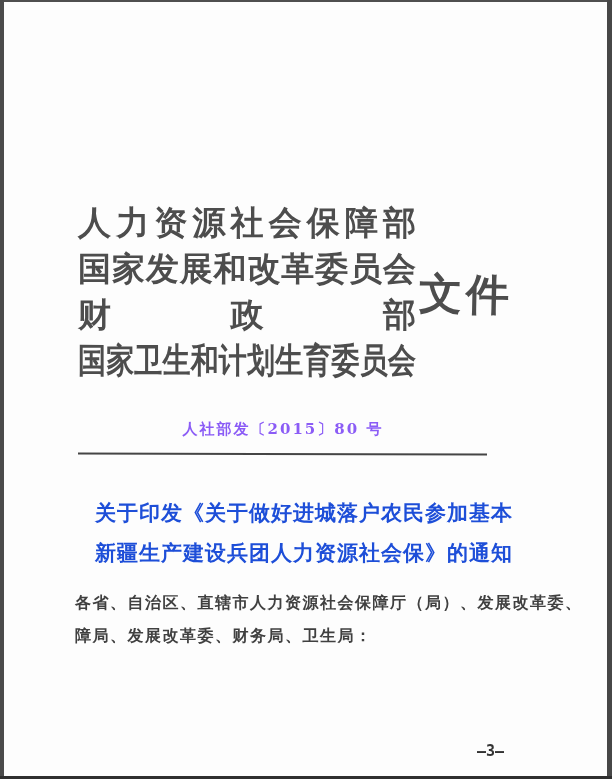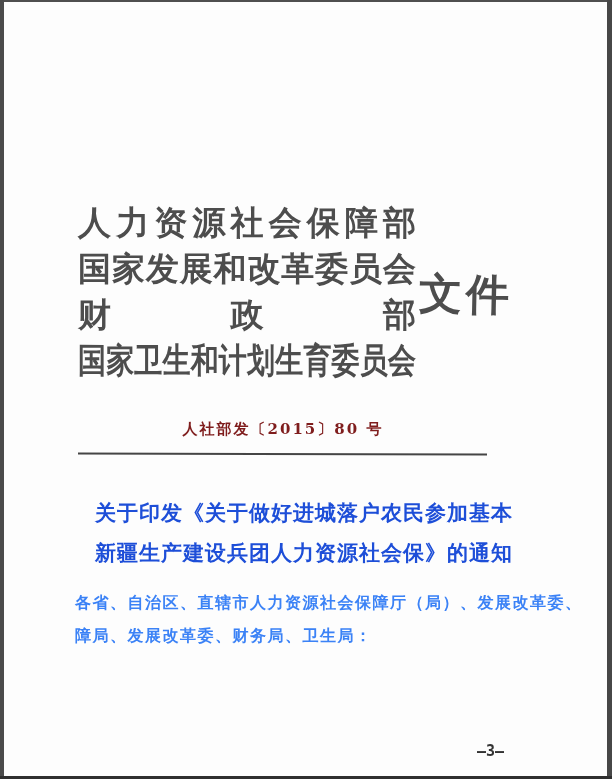--- a/index.html
+++ b/index.html
@@ -31,38 +31,38 @@
 
   .doc-type {
     position: absolute; left: 419px; top: 266px;
     font-size: 43px; font-weight: bold; color: #4d4d4d;
     letter-spacing: 4px; transform: rotate(1.2deg); white-space: nowrap;
   }
 
   .doc-number {
     position: absolute; left: 0; top: 420px; width: 566px;
     text-align: center;
-    font-size: 15px; font-weight: bold; color: #7f1d1d; letter-spacing: 2px;
+    font-size: 15px; font-weight: bold; color: #8b5cf6; letter-spacing: 2px;
     white-space: nowrap;
   }
 
   .header-rule {
     position: absolute; left: 78px; top: 453px; width: 409px; height: 2px;
     background: #454545; transform: rotate(0.15deg);
   }
 
   .doc-title {
     position: absolute; left: 58px; top: 493px; width: 492px;
     text-align: center; font-size: 21px; font-weight: bold; color: #1d4ed8;
     line-height: 40px; letter-spacing: 1px;
   }
 
   .doc-body {
     position: absolute; left: 75px; top: 586px; width: 462px;
-    font-size: 16px; line-height: 33px; color: #3b82f6;
+    font-size: 16px; line-height: 33px; color: #404040;
     letter-spacing: 1.5px; font-weight: 600;
   }
   .body-line { white-space: nowrap; }
   .para-indent { text-indent: 36px; }
 
   .page-number {
     position: absolute; left: 477px; top: 742px;
     font-size: 15px; color: #333333; font-weight: 600;
     font-family: "DejaVu Sans Mono", "Liberation Mono", monospace;
     letter-spacing: 0;

